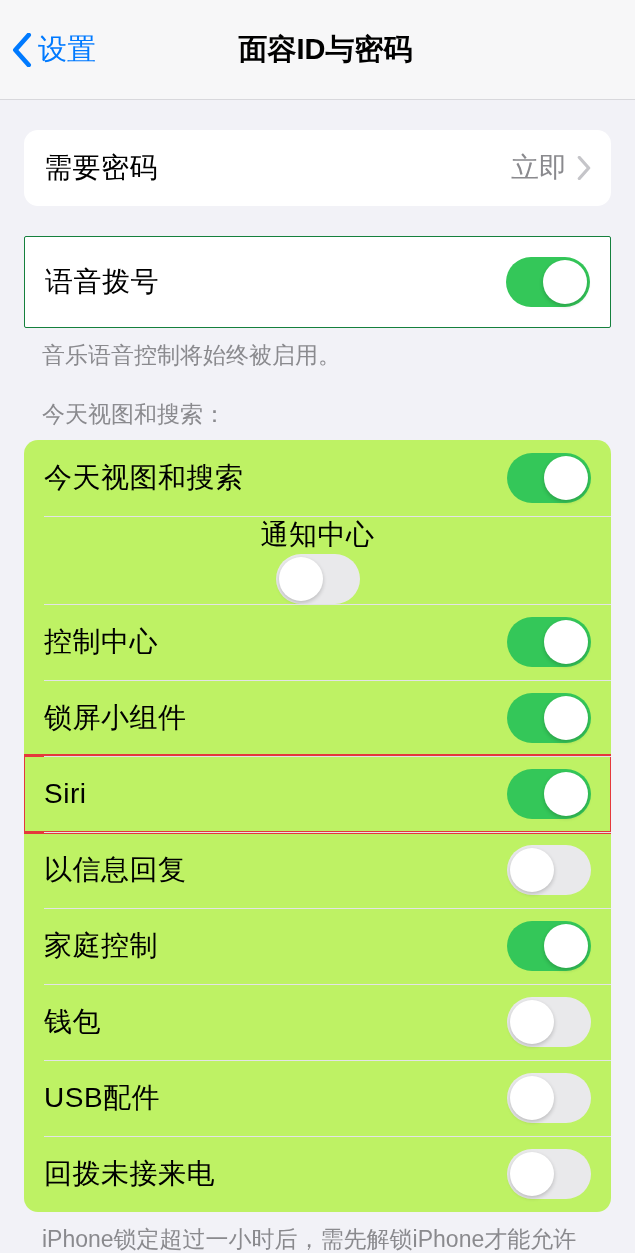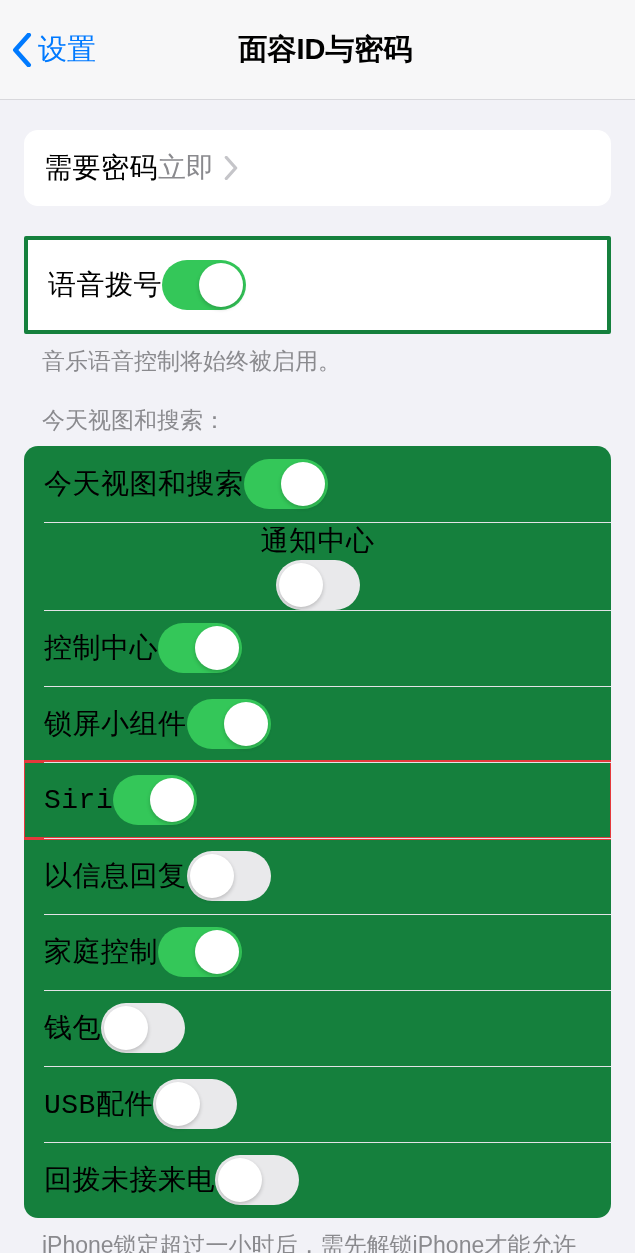--- a/index.html
+++ b/index.html
@@ -48,31 +48,30 @@
     .content {
       padding: 0;
     }
     .group {
       margin: 30px 24px 0 24px;
       background: #fff;
       border-radius: 14px;
       overflow: hidden;
     }
     .group.highlight {
-      border: 4px solid #15803d;
+      border: 1px solid #15803d;
       border-radius: 2px;
     }
     .row {
       display: flex;
       align-items: center;
-      justify-content: flex-start;
+      justify-content: space-between;
       padding: 0 20px;
       min-height: 76px;
       position: relative;
-      font-family: Liberation Mono, monospace;
     }
     .row + .row::before {
       content: "";
       position: absolute;
       top: 0;
       left: 20px;
       right: 0;
       height: 1px;
       background: #e3e3e7;
     }
@@ -135,21 +134,21 @@
     }
     .switch.off .knob {
       left: 3px;
     }
     .row.highlight-row {
       outline: 3px solid #e4393c;
       outline-offset: -1px;
     }
     .list-group {
       margin: 0 24px;
-      background: #15803d;
+      background: #bef264;
       border-radius: 14px;
       overflow: hidden;
     }
   </style>
 </head>
 <body>
 
 <div class="nav-bar">
   <div class="back-btn">
     <svg class="back-chevron" viewBox="0 0 12 20">

